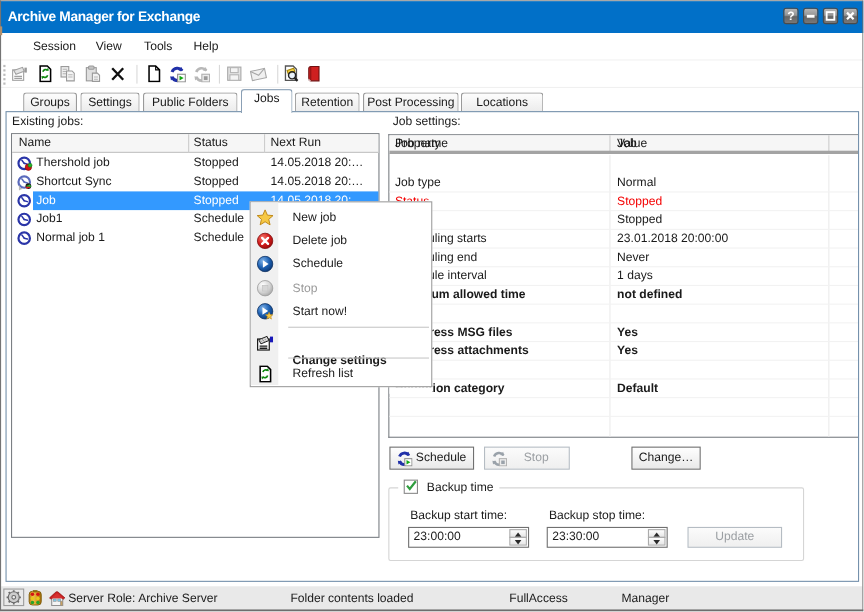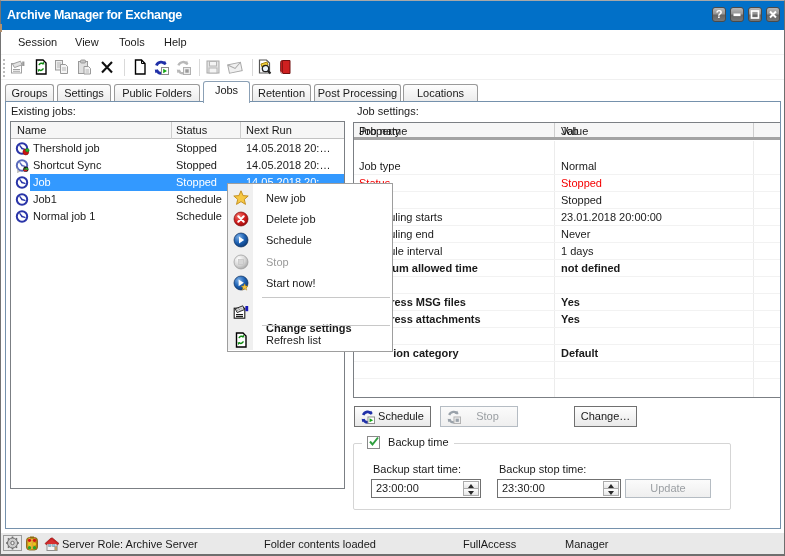--- a/index.html
+++ b/index.html
@@ -7,26 +7,26 @@
 body { font-family:"Liberation Sans", sans-serif; font-size:11px; color:#1a1a1a; background:#fff; position:relative; }
 .abs { position:absolute; }
 #win { position:absolute; left:0; top:0; width:785px; height:556px; z-index:60; pointer-events:none;
   border-top:1px solid #a8a8a8; border-left:1px solid #747474; border-right:1px solid #6e6e6e; border-bottom:2px solid #6e6e6e; }
 #title { position:absolute; left:0; top:1px; width:785px; height:29px; background:#0170c8; }
 #title .txt { position:absolute; left:7px; top:7px; color:#fff; font-weight:bold; font-size:12.5px; letter-spacing:-0.3px; }
 .winbtn { position:absolute; top:6px; width:14px; height:15px; border-radius:3px;
   background:linear-gradient(#b6b6b6,#959595 45%,#656565 55%,#787878); border:1px solid #4a4a4a;
   color:#fff; text-align:center; }
 #menubar { position:absolute; left:1px; top:30px; width:783px; height:24px; background:#fff; }
-.mitem { position:absolute; top:6px; }
+.mitem { position:absolute; top:6px;margin-left:12px; }
 #toolbar { position:absolute; left:1px; top:54px; width:783px; height:26px; background:#fff; border-top:1px solid #f2f2f2; border-bottom:1px solid #f0f0f0; }
 .tbsep { position:absolute; top:4px; width:1px; height:17px; background:#d9d9d9; }
 .grip { position:absolute; left:2px; width:2px; height:2px; background:#bcbcbc; }
 .ticon { position:absolute; top:4px; width:16px; height:16px; }
-#tabstrip { position:absolute; left:0; top:80px; width:621px; height:23px; background:#fff; }
+#tabstrip { position:absolute; left:16px; top:80px; width:621px; height:23px; background:#fff; }
 .tab { position:absolute; top:4px; height:17px; border:1px solid #9a9a9a; border-bottom:none;
   border-radius:3px 3px 0 0; background:linear-gradient(#fdfdfd,#ececec); text-align:center; padding-top:2px; }
 .tab.active { top:1px; height:22px; background:#fff; border:1px solid #8ba0b5; border-bottom:none; z-index:5; }
 #cont { position:absolute; left:5px; top:101px; width:776px; height:428px; border:1px solid #7591ac; background:#fff; z-index:1; }
 .lv { position:absolute; border:1px solid #7b7f84; background:#fff; }
 .lvhead { position:absolute; left:0; top:0; right:0; height:17px; background:#f6f6f6; border-bottom:1px solid #c2c2c2; }
 .hcol { position:absolute; top:2px; }
 .vline { position:absolute; top:0; width:1px; }
 .row { position:absolute; left:0; right:0; height:17px; }
 .cell { position:absolute; top:2px; white-space:nowrap; }
@@ -337,21 +337,21 @@
   </div>
   <div class="abs" style="left:367px; top:361px;">Backup start time:</div>
   <div class="abs" style="left:493px; top:361px;">Backup stop time:</div>
   <div class="spin" style="left:365px; top:377px; width:110px;text-align:center;">
       <span class="t">23:00:00</span>
     <span class="spinbtns">
         <span class="arrup"></span>
         <span class="arrdn"></span>
       </span>
     </div>
-  <div class="spin" style="left:491px; top:377px; width:124px;text-decoration:underline;">
+  <div class="spin" style="left:491px; top:377px; width:110px;text-decoration:underline;">
       <span class="t">23:30:00</span>
     <span class="spinbtns">
         <span class="arrup"></span>
         <span class="arrdn"></span>
       </span>
     </div>
   <div class="btn dis" style="left:619px; top:377px; width:86px; height:19px; padding-top:2px;">Update</div>
 </div>
 <div class="abs" style="left:354px; top:352px; width:39px; height:6px; background:#fff; z-index:40;"></div>
 <div id="menu">

